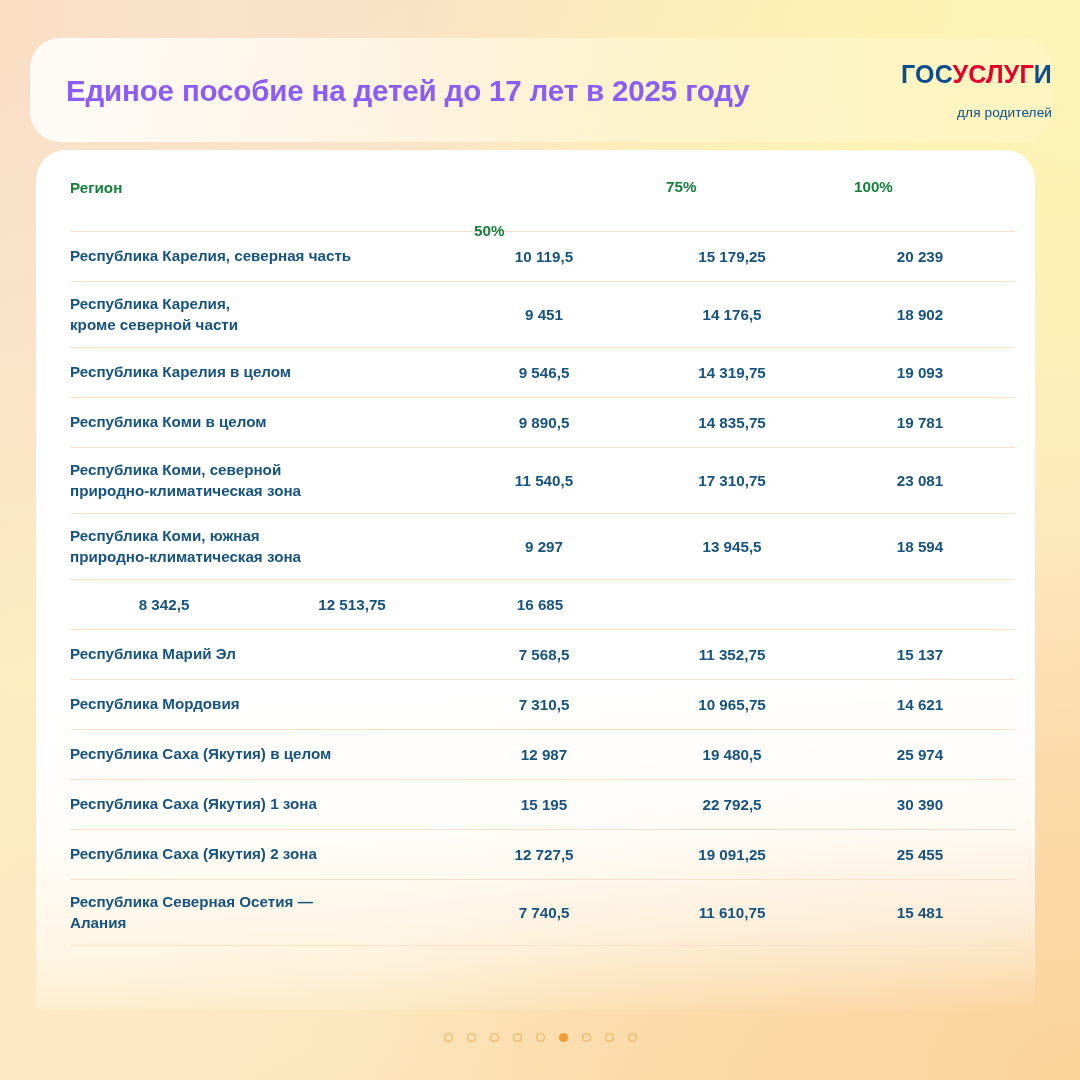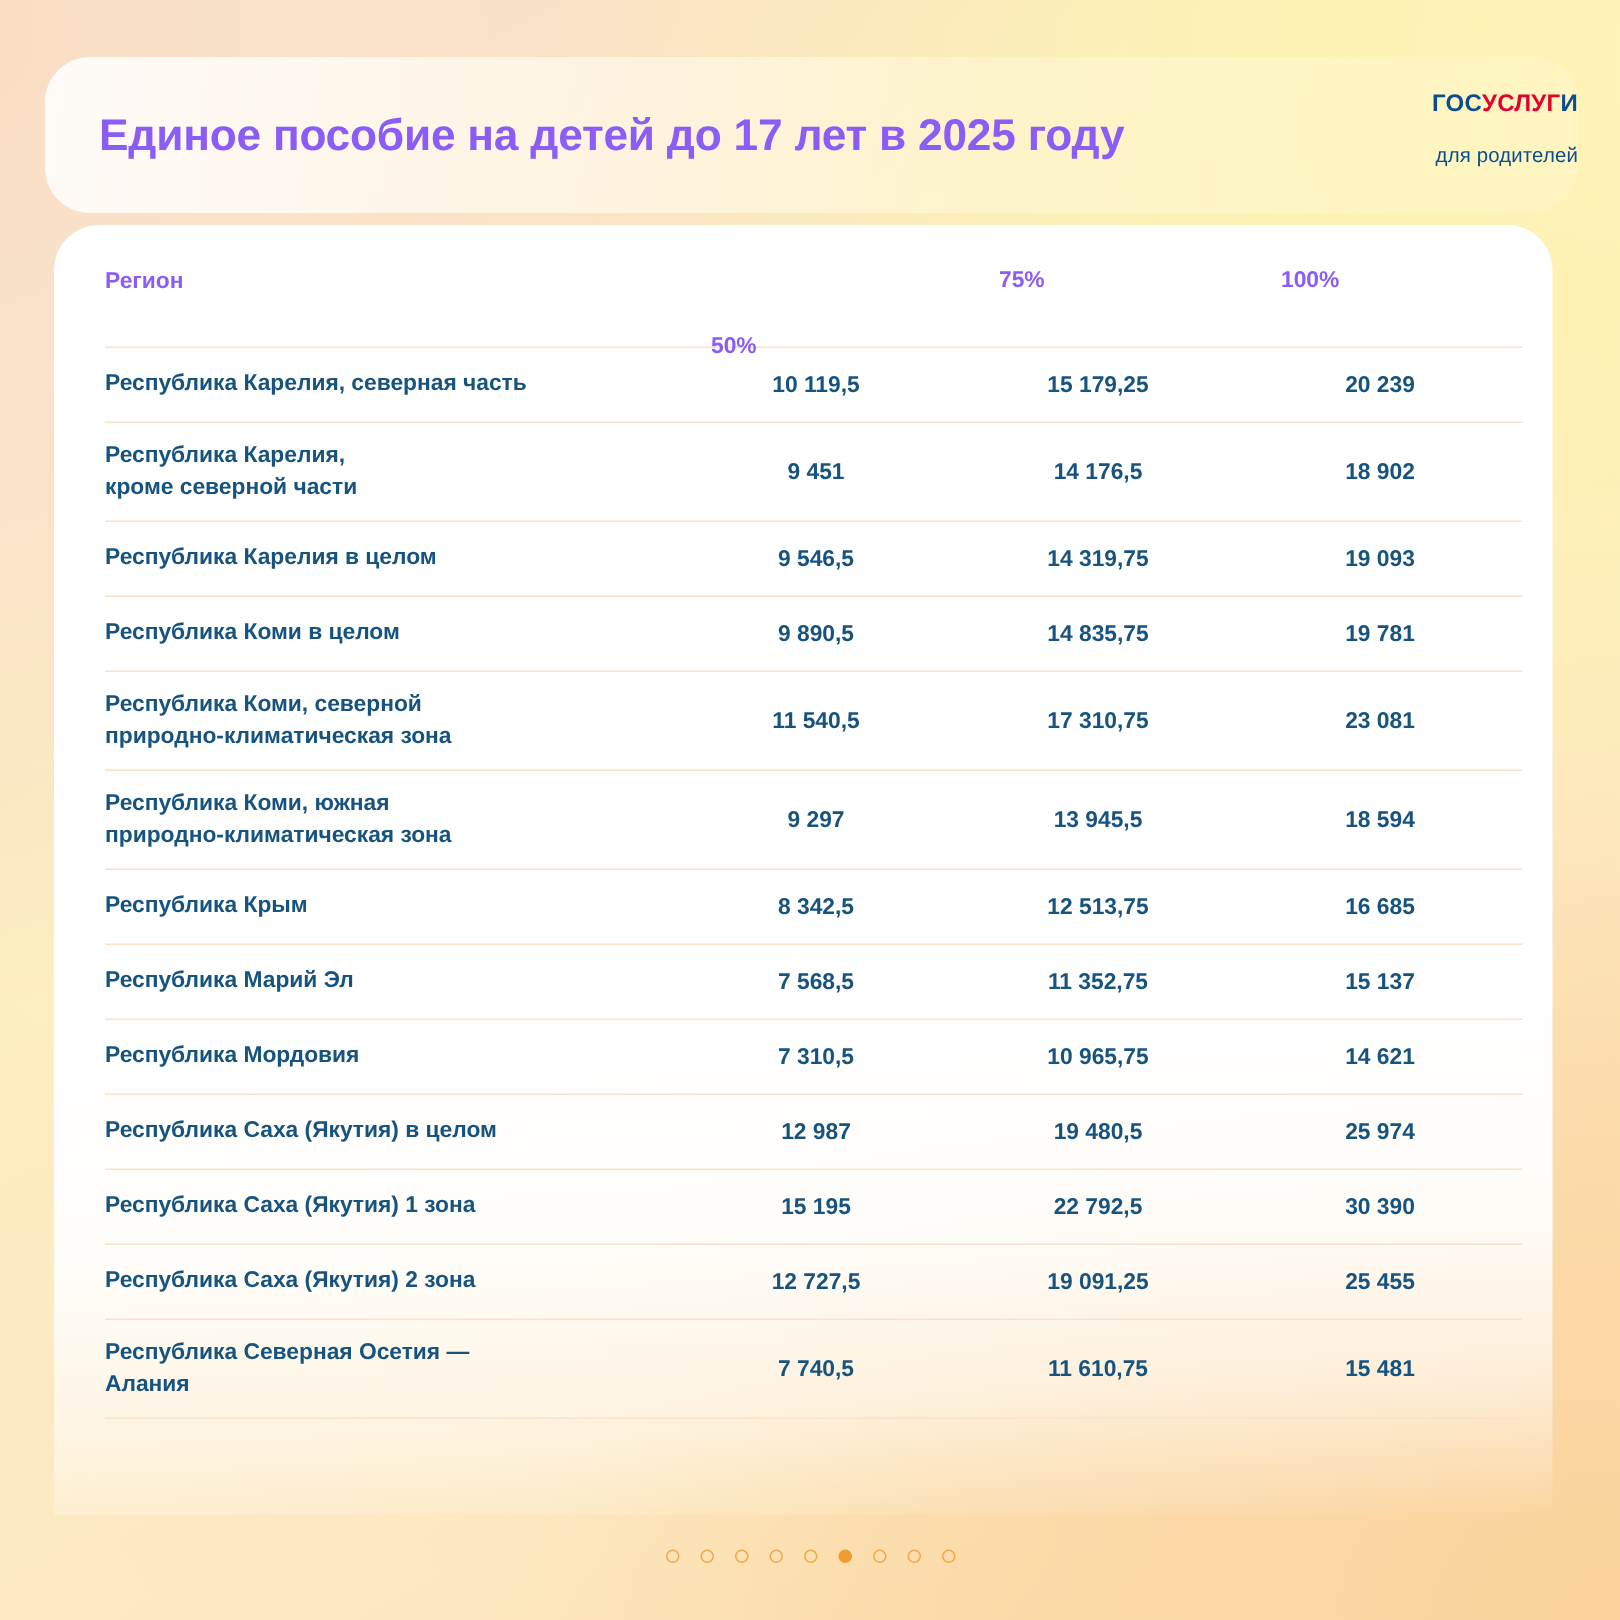--- a/index.html
+++ b/index.html
@@ -52,21 +52,21 @@
   }
 
   
   #logo {
     position:absolute;
     right:28px; top:62px;
     text-align:right;
     line-height:1;
   }
   #logo-main {
-    font-size:16px;
+    font-size:25px;
     font-weight:700;
     letter-spacing:0.2px;
     line-height:1;
     white-space:nowrap;
   }
   #logo-main .blue { color:#0b4d8f; }
   #logo-main .red  { color:#e4002b; }
   #logo-sub {
     margin-top:19px;
     font-size:13.6px;
@@ -102,21 +102,21 @@
     border-bottom:1.6px solid #fbe0ca;
     color:#17537f;
     font-weight:bold;
   }
   .row:last-child { border-bottom:1.6px solid #fbe0ca; }
 
   #header-row {
     height:56px;
     font-weight:700;
     font-size:18.5px;
-    color:#8b5cf6;
+    color:#15803d;
     align-items:flex-start;
   }
   #header-row .cell { padding-top:2px; }
 
   .cell-region {
     width:380px;
     flex:0 0 380px;
     font-size:15.2px;
     line-height:1.38;
     padding-right:12px;
@@ -230,23 +230,20 @@
         <div class="row row-2line">
           <div class="cell cell-region">
             <span>Республика Коми, южная</span>
             <span>природно-климатическая зона</span>
           </div>
           <div class="cell cell-val">9 297</div>
           <div class="cell cell-val">13 945,5</div>
           <div class="cell cell-val">18 594</div>
         </div>
         <div class="row row-1line">
-          <div class="cell cell-region">
-            <span>Республика Крым</span>
-          </div>
           <div class="cell cell-val">8 342,5</div>
           <div class="cell cell-val">12 513,75</div>
           <div class="cell cell-val">16 685</div>
         </div>
         <div class="row row-1line">
           <div class="cell cell-region">
             <span>Республика Марий Эл</span>
           </div>
           <div class="cell cell-val">7 568,5</div>
           <div class="cell cell-val">11 352,75</div>

